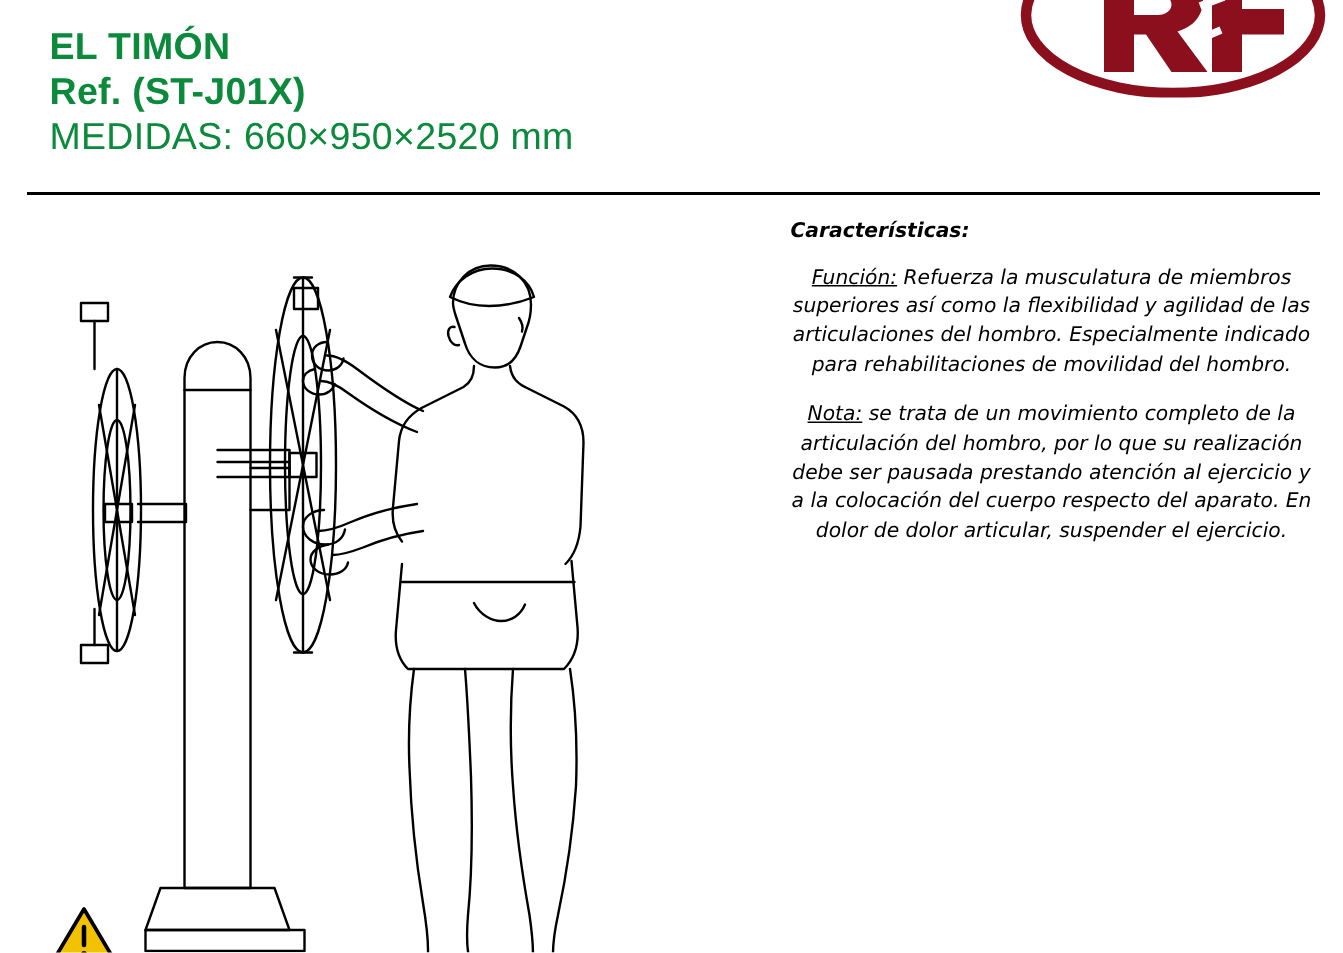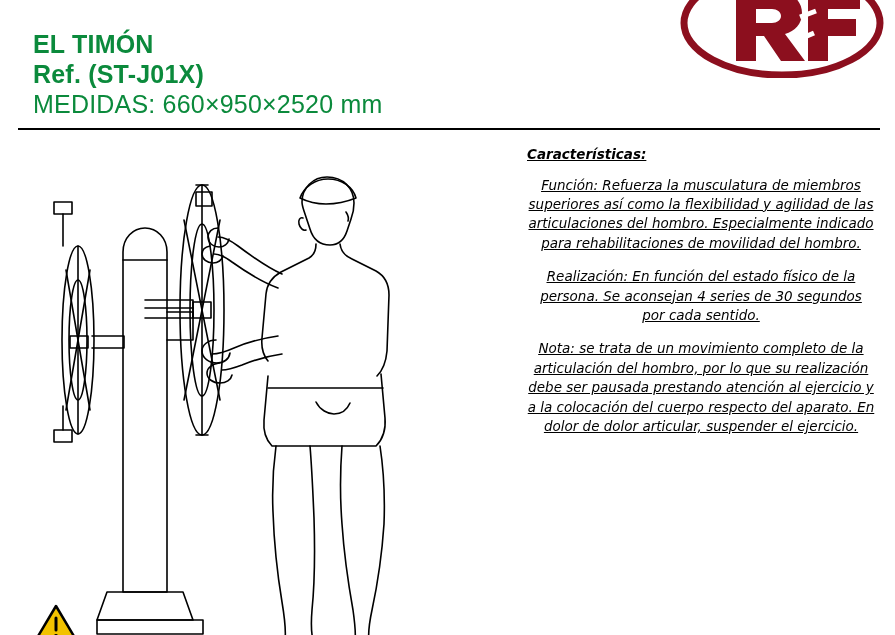--- a/index.html
+++ b/index.html
@@ -12,21 +12,21 @@
     height: 635px;
     position: relative;
     overflow: hidden;
     font-family: "Liberation Sans", sans-serif;
   }
 
   
   #header {
     position: absolute;
     left: 0;
-    top: 13px;
+    top: 0;
     width: 895px;
     height: 122px;
   }
   #title-block {
     position: absolute;
     left: 33px;
     top: 16px;
     color: #0b8a3c;
   }
   .title-line {
@@ -71,21 +71,20 @@
   }
 
   
   #text-column {
     position: absolute;
     left: 527px;
     top: 146px;
     width: 348px;
     color: #000000;
     font-family: "DejaVu Sans", sans-serif;
-    text-decoration: underline;
   }
   #char-heading {
     font-size: 13.5px;
     font-weight: bold;
     font-style: italic;
     margin-bottom: 13px;
   }
   .para {
     font-size: 13.5px;
     line-height: 19.4px;
@@ -207,23 +206,20 @@
 </div>
 
 <div id="text-column">
   <div id="char-heading">Características:</div>
 
   <p class="para">
     <span class="lead">Función:</span><span> Refuerza la musculatura de miembros superiores así como la flexibilidad y agilidad de las articulaciones del hombro. Especialmente indicado para rehabilitaciones de movilidad del hombro.</span>
   </p>
 
 
-  <p class="para">
-    <span class="lead">Realización:</span><span> En función del estado físico de la persona. Se aconsejan 4 series de 30 segundos por cada sentido.</span>
-  </p>
 
   <p class="para">
     <span class="lead">Nota:</span><span> se trata de un movimiento completo de la articulación del hombro, por lo que su realización debe ser pausada prestando atención al ejercicio y a la colocación del cuerpo respecto del aparato. En dolor de dolor articular, suspender el ejercicio.</span>
   </p>
 </div>
 
 <div id="warning-sign">
   <svg width="46" height="40" viewBox="0 0 46 40" xmlns="http://www.w3.org/2000/svg">
     <path d="M23 2 L45 39 L1 39 Z" fill="#f2c200" stroke="#000000" stroke-width="2.5" stroke-linejoin="round"></path>
     <path d="M23 14 v12" stroke="#000000" stroke-width="3" stroke-linecap="round"></path>

